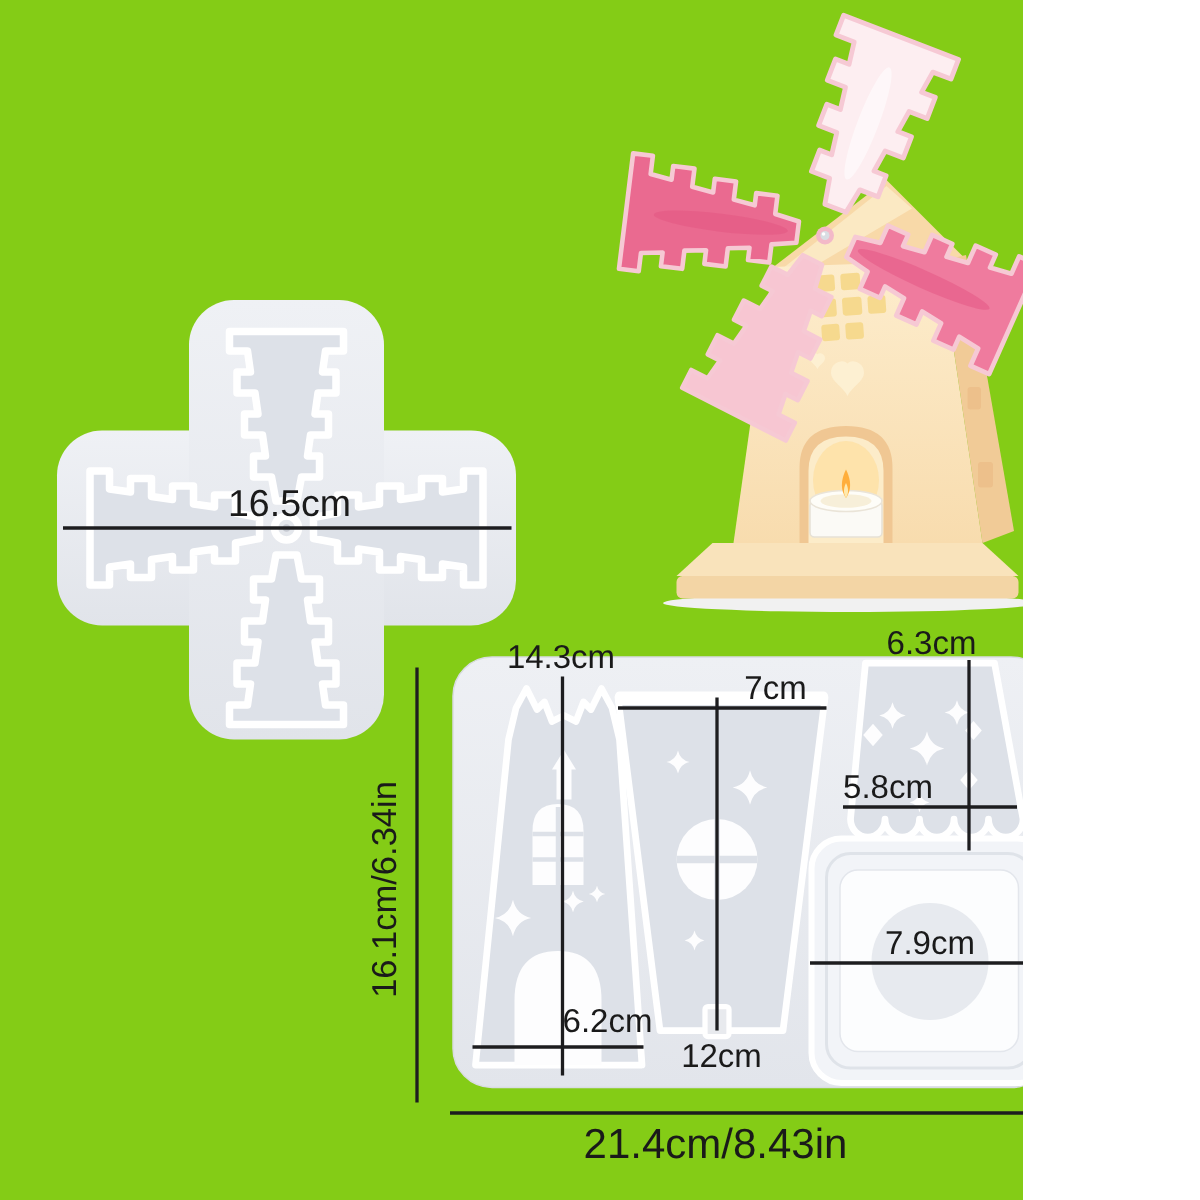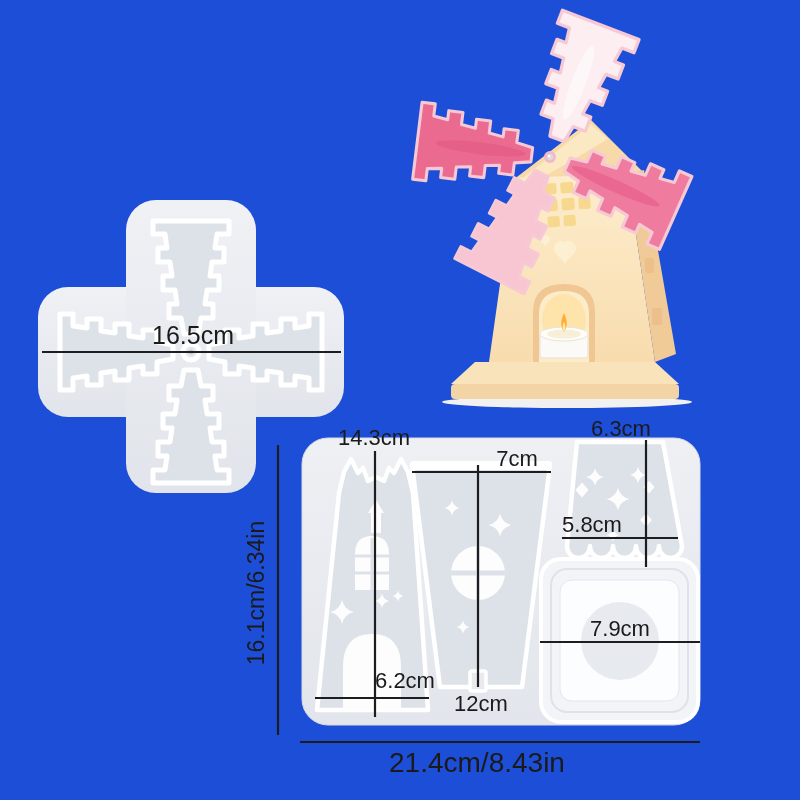--- a/index.html
+++ b/index.html
@@ -1,16 +1,16 @@
 <!DOCTYPE html>
 <html><head>
 <meta charset="utf-8">
 <style>
   html,body{margin:0;padding:0;background:#ffffff;}
-  #canvas{position:relative;width:800px;height:800px;background:#1d4ed8;overflow:hidden;
+  #canvas{position:relative;width:682px;height:800px;background:#84cc16;overflow:hidden;
           font-family:"Liberation Sans", sans-serif;}
   .abs{position:absolute;overflow:visible;}
   .dim{stroke:#1d1d1f;stroke-width:2.2;stroke-linecap:butt;}
   text{fill:#1a1a1a;font-family:"Liberation Sans", sans-serif;}
   .lbl{font-size:25px;}
   .lbl-s{font-size:22px;}
   .lbl-side{font-size:23px;}
   .lbl-big{font-size:28px;}
 </style>
 </head>

